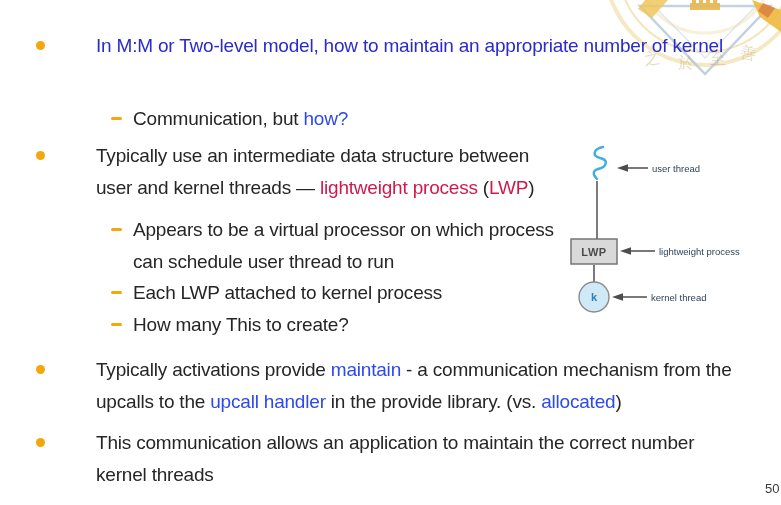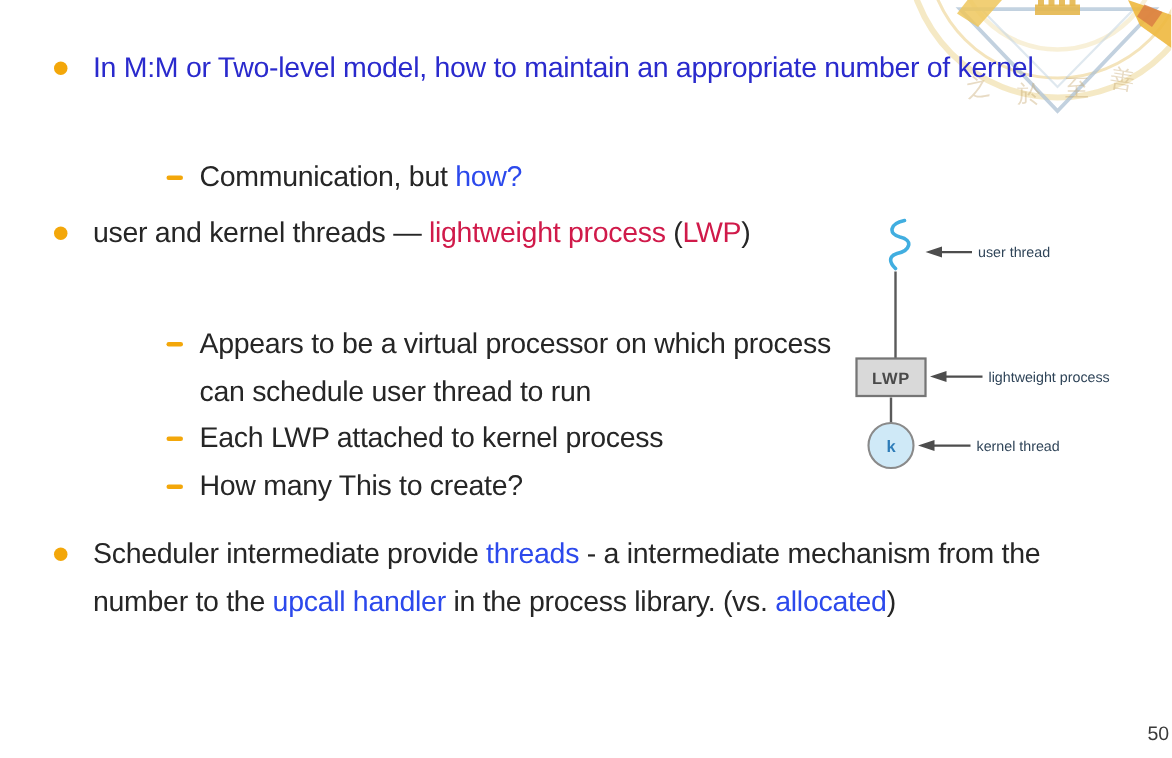--- a/index.html
+++ b/index.html
@@ -4,21 +4,21 @@
 <style>
   html,body{margin:0;padding:0;}
   body{
     width:781px;height:505px;overflow:hidden;position:relative;
     background:#ffffff;
     font-family:"Liberation Sans", sans-serif;
   }
   .slide{position:absolute;inset:0;width:781px;height:505px;}
 
   .row{position:absolute;left:0;width:781px;}
-  .lvl1{padding-left:62px;box-sizing:border-box;}
+  .lvl1{padding-left:96px;box-sizing:border-box;}
   .lvl2{padding-left:117px;box-sizing:border-box;margin-left:16px;}
 
   .dot{
     position:absolute;left:36px;top:11px;width:9px;height:9px;
     border-radius:50%;background:#F3A70A;display:block;
   }
   .dash{
     position:absolute;left:95px;top:14px;width:11px;height:3px;
     background:#F3A70A;border-radius:1.5px;display:block;
   }
@@ -75,43 +75,49 @@
     <div class="ln">In M:M or Two-level model, how to maintain an appropriate number of kernel</div>
   </div>
 
   <div class="row lvl2" style="top:103px">
     <span class="dash"></span>
     <div class="ln"><span>Communication, but </span><span class="t-link">how?</span></div>
   </div>
 
   <div class="row lvl1 lh32" style="top:140px">
     <span class="dot"></span>
+    <div class="ln">Typically use an intermediate data structure between</div>
     <div class="ln"><span>user and kernel threads — </span><span class="t-red">lightweight process</span><span> (</span><span class="t-red">LWP</span><span>)</span></div>
   </div>
 
   <div class="row lvl2 lh315" style="top:214px">
     <span class="dash"></span>
     <div class="ln">Appears to be a virtual processor on which process</div>
     <div class="ln">can schedule user thread to run</div>
   </div>
   <div class="row lvl2 lh315" style="top:277px">
     <span class="dash"></span>
     <div class="ln">Each LWP attached to kernel process</div>
   </div>
   <div class="row lvl2 lh315" style="top:308.5px">
     <span class="dash"></span>
     <div class="ln">How many This to create?</div>
   </div>
 
   <div class="row lvl1 lh315" style="top:354px">
     <span class="dot"></span>
-    <div class="ln"><span>Scheduler intermediate provide </span><span class="t-link">threads</span><span> - a intermediate mechanism from the</span></div>
-    <div class="ln"><span>number to the </span><span class="t-link">upcall handler</span><span> in the process library. (vs. </span><span class="t-link">allocated</span><span>)</span></div>
+    <div class="ln"><span>Typically activations provide </span><span class="t-link">maintain</span><span> - a communication mechanism from the</span></div>
+    <div class="ln"><span>upcalls to the </span><span class="t-link">upcall handler</span><span> in the provide library. (vs. </span><span class="t-link">allocated</span><span>)</span></div>
   </div>
 
+  <div class="row lvl1 lh315" style="top:427px">
+    <span class="dot"></span>
+    <div class="ln">This communication allows an application to maintain the correct number</div>
+    <div class="ln">kernel threads</div>
+  </div>
 
   <svg class="diagram" viewBox="0 0 226 182">
 
     <path d="M48,9 c-10,2 -11,9 -3,11 c9,2 7,9 -2,11 c-6,2 -5,6 -1,10" fill="none" stroke="#41AEE0" stroke-width="2.4" stroke-linecap="round"></path>
 
     <line x1="42" y1="43" x2="42" y2="101" stroke="#5a5a5a" stroke-width="1.6"></line>
 
     <rect x="16" y="101" width="46" height="25" fill="#D9D9D9" stroke="#757575" stroke-width="1.5"></rect>
     <text x="39" y="118" text-anchor="middle" font-size="11" font-weight="bold" fill="#4a4a4a" letter-spacing="0.5">LWP</text>
 

